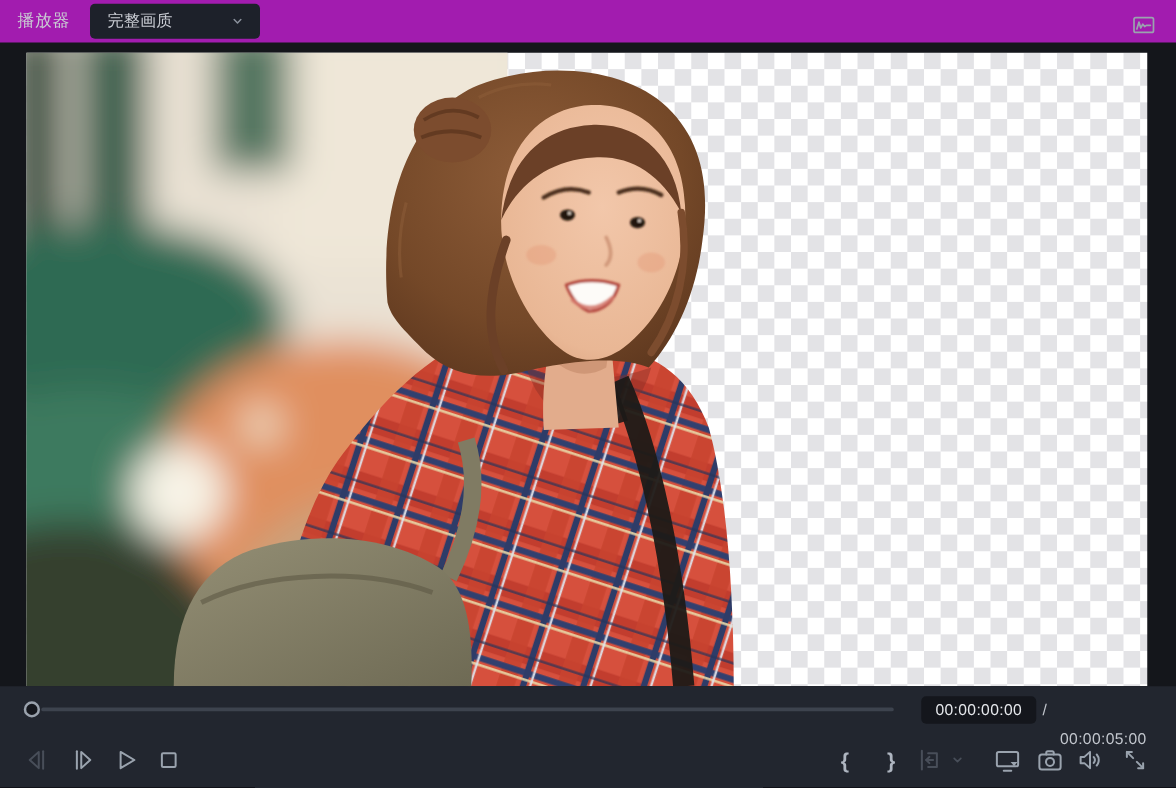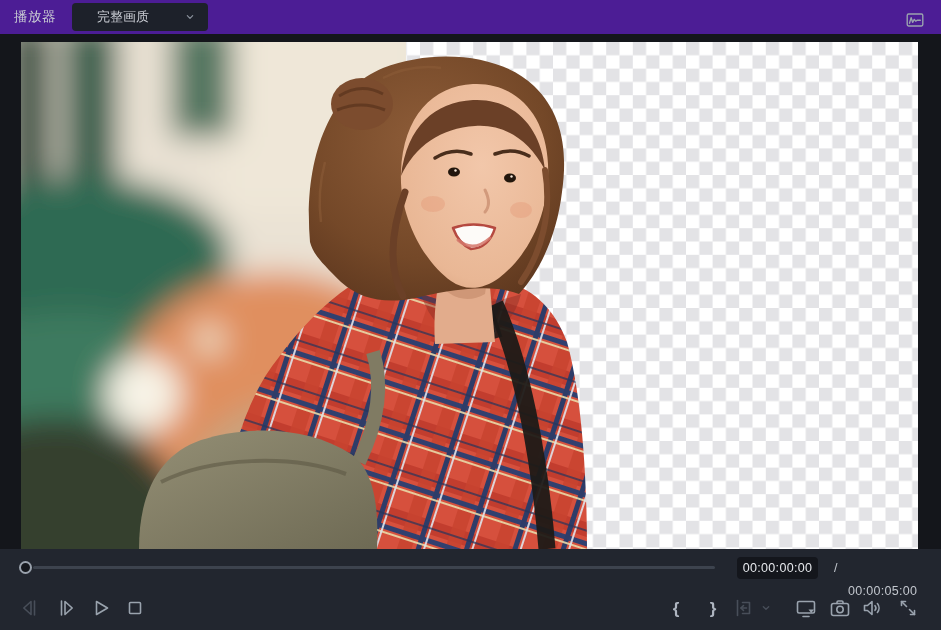--- a/index.html
+++ b/index.html
@@ -5,26 +5,26 @@
   * { margin:0; padding:0; box-sizing:border-box; }
   html,body { background:#0b0d12; }
   .app {
     position:relative; width:941px; height:630px; overflow:hidden;
     background:#14161b; font-family:"Liberation Sans", sans-serif;
     -webkit-font-smoothing:antialiased;
   }
   
   .titlebar {
     position:absolute; top:0; left:0; width:941px; height:34px;
-    background:#4c1d95; display:flex; align-items:center;
+    background:#a21caf; display:flex; align-items:center;
   }
   .player-label { margin-left:14px; color:#c9ccd3; font-size:13.5px; letter-spacing:.5px; }
   .quality-dd {
     margin-left:16px; width:136px; height:28px; background:#1d212a;
-    border-radius:4px; display:flex; align-items:center; padding:0 10px 0 25px;
+    border-radius:4px; display:flex; align-items:center; padding:0 10px 0 14px;
     color:#c9ccd3; font-size:13px; cursor:default;
   }
   .quality-dd .chev { margin-left:auto; color:#8b929d; display:flex; }
   .scope-btn {
     position:absolute; right:12px; top:8px; width:28px; height:26px;
     display:flex; align-items:center; justify-content:center; color:#9aa3ae;
     background:transparent; border:none;
   }
   
   .preview { position:absolute; left:21px; top:42px; width:897px; height:507px; }
@@ -35,21 +35,21 @@
   }
   .track {
     position:absolute; left:33px; top:17px; width:682px; height:3px;
     background:#3d434e; border-radius:2px;
   }
   .handle {
     position:absolute; left:19px; top:12px; width:13px; height:13px;
     border-radius:50%; border:2.5px solid #9aa2ad; background:#15171d;
   }
   .timebox {
-    position:absolute; left:737px; top:8px; width:81px; height:22px;
+    position:absolute; left:737px; top:8px; width:92px; height:22px;
     background:#14161c; border-radius:4px; color:#e6e8ec; font-size:12.5px;
     display:flex; align-items:center; justify-content:center; letter-spacing:.3px;
   }
   .tsep { position:absolute; left:834px; top:8px; height:22px; display:flex; align-items:center;
     color:#c2c6cd; font-size:12.5px; }
   .tdur { position:absolute; left:848px; top:8px; height:22px; width:80px; display:flex;
     align-items:center; color:#c2c6cd; font-size:12.5px; letter-spacing:.3px;margin-top:23px; }
   .ibtn {
     position:absolute; top:46px; width:26px; height:26px; border:none; background:transparent;
     display:flex; align-items:center; justify-content:center; color:#9aa3ae; padding:0;

